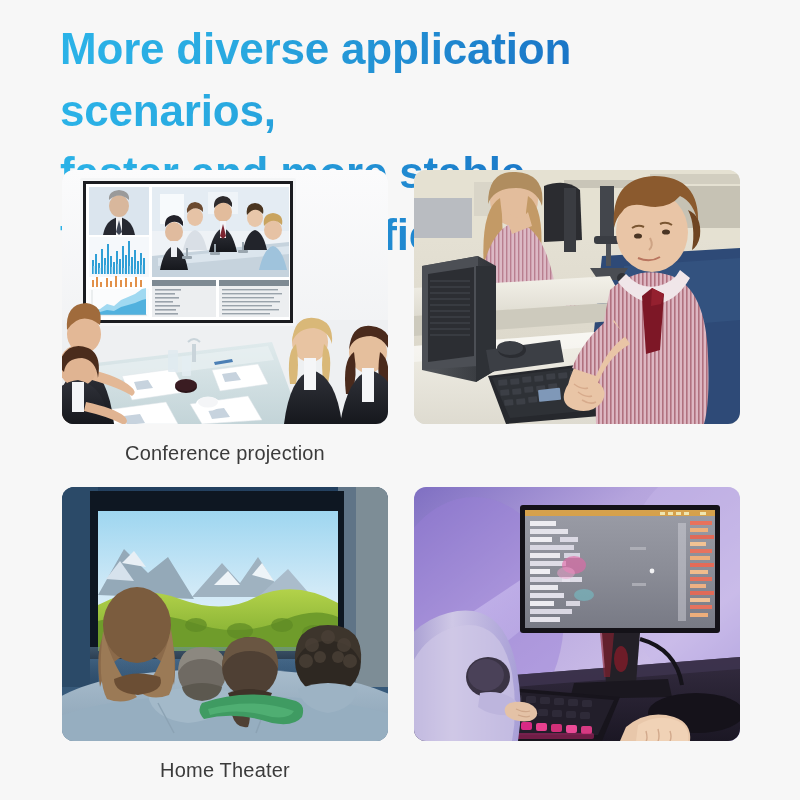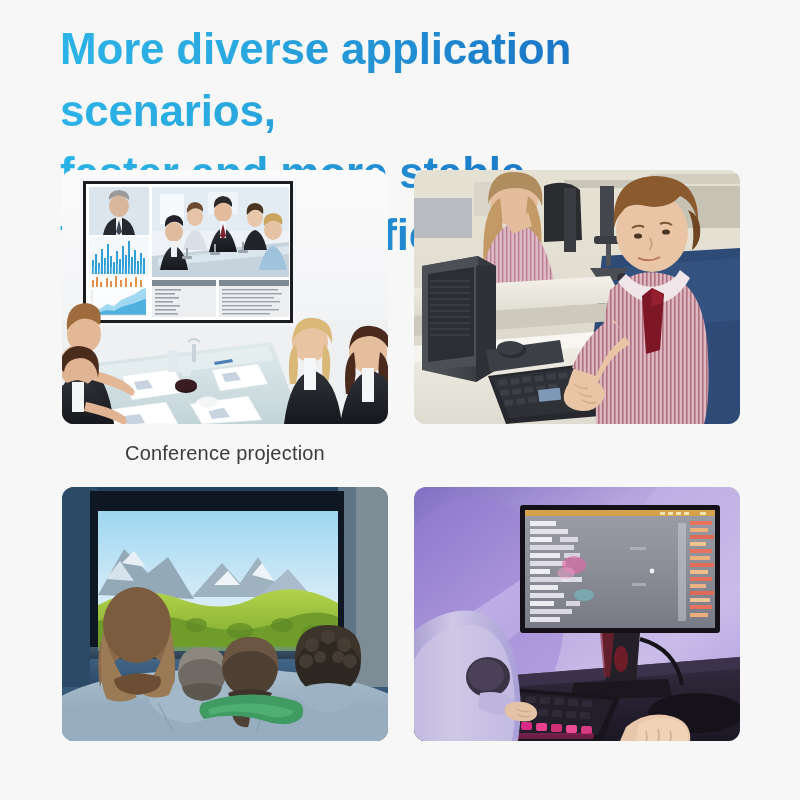--- a/index.html
+++ b/index.html
@@ -550,20 +550,21 @@
             <circle cx="282" cy="158" r="7"></circle>
               <circle cx="244" cy="174" r="7"></circle>
             <circle cx="288" cy="174" r="7"></circle>
               <circle cx="258" cy="170" r="6"></circle>
             <circle cx="276" cy="170" r="6"></circle>
           </g>
           <path d="M236 202 q30 -12 60 0 q-4 20 -30 24 q-26 -4 -30 -24Z" fill="#9db3c4"></path>
         </g>
       </svg>
     </div>
+    <div class="caption">Home Theater</div>
   </div>
 
   <div class="cell row2">
     <div class="thumb">
       <svg viewBox="0 0 326 254" preserveAspectRatio="xMidYMid slice" role="img">
         <defs>
           <linearGradient id="gWall" x1="0" y1="0" x2="1" y2="1">
             <stop offset="0" stop-color="#7f6fc2"></stop>
               <stop offset="0.35" stop-color="#b5a4dd"></stop>
             <stop offset="0.7" stop-color="#cbbde8"></stop>

